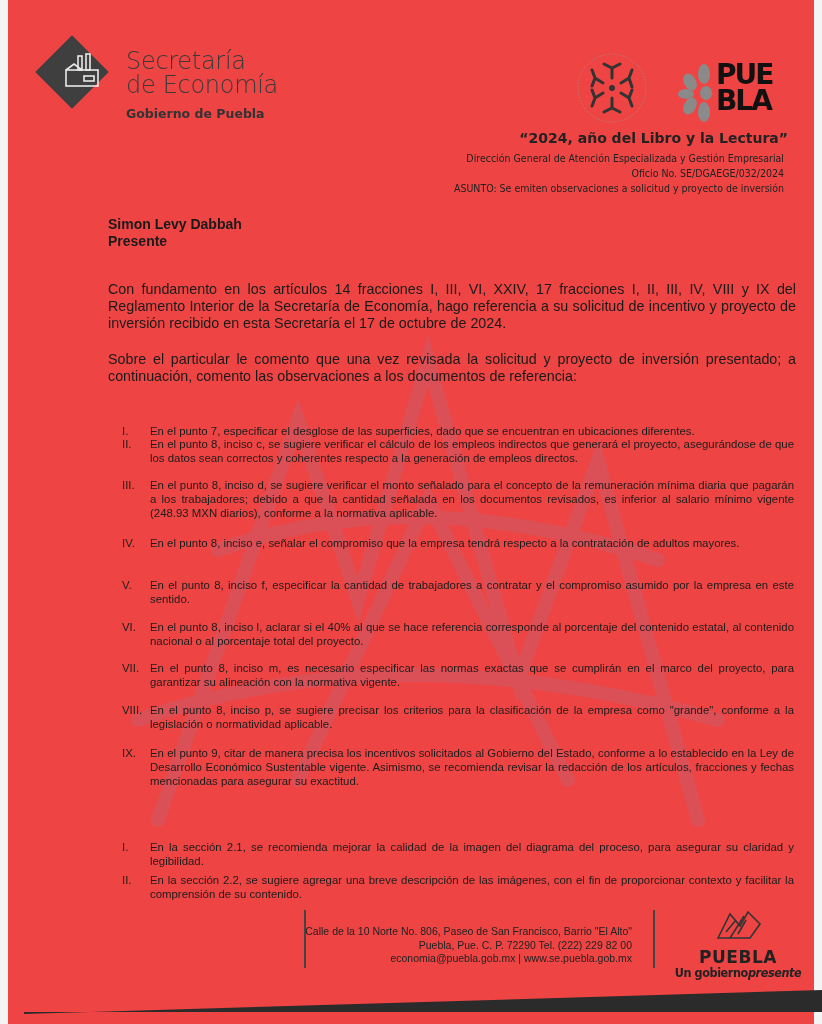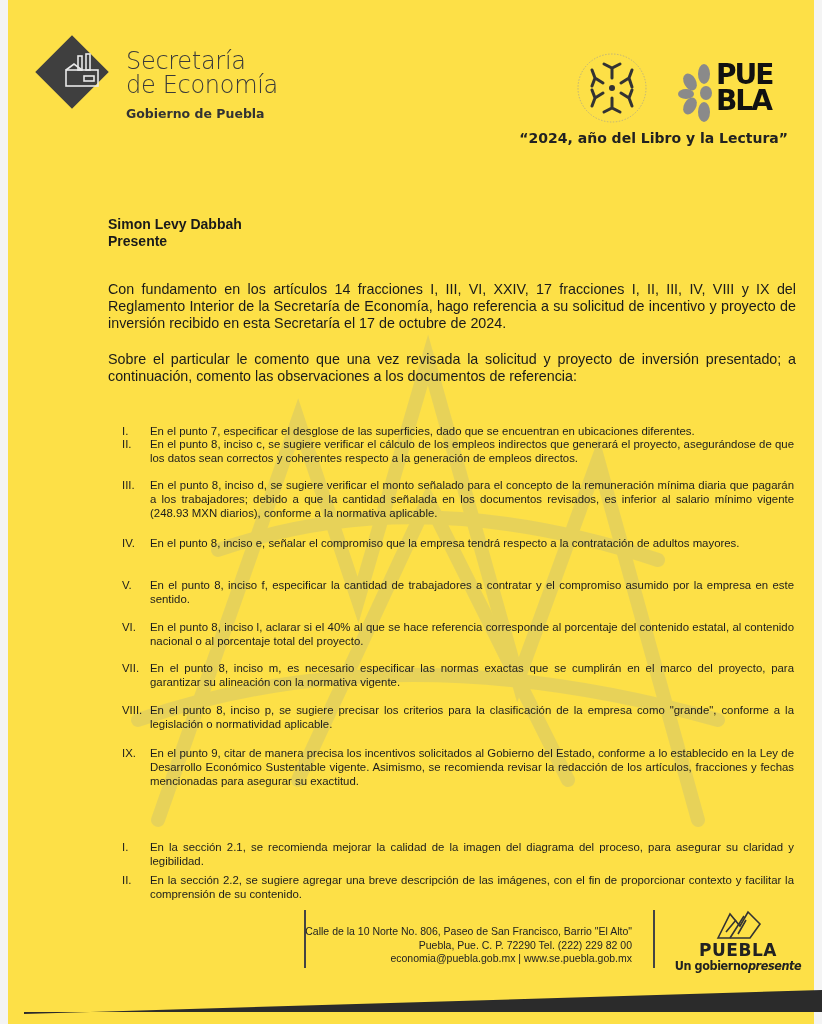--- a/index.html
+++ b/index.html
@@ -4,21 +4,21 @@
 <style>
   html, body { margin: 0; padding: 0; }
   body {
     width: 822px; height: 1024px; overflow: hidden; position: relative;
     background: #f4f4f4;
     font-family: "Liberation Sans Narrow", "Liberation Sans", sans-serif;
     color: #1c1c1c;
   }
   .page {
     position: absolute; left: 8px; top: 0; width: 806px; height: 1024px;
-    background: #fde047;
+    background: #ef4444;
   }
   .watermark {
     position: absolute; left: 90px; top: 300px; width: 640px; height: 560px;
     opacity: 0.16; pointer-events: none;
   }
   
   .logo-se { position: absolute; left: 38px; top: 40px; }
   .diamond {
     position: absolute; left: 0; top: 6px; width: 52px; height: 52px;
     background: #3f3f3f; transform: rotate(45deg);
@@ -74,21 +74,21 @@
   .footer-rule-l { position: absolute; left: 296px; top: 910px; width: 1.5px; height: 58px; background: #444; }
   .footer-rule-r { position: absolute; left: 645px; top: 910px; width: 1.5px; height: 58px; background: #444; }
   .footer-addr {
     position: absolute; right: 182px; top: 925px; text-align: right; font-size: 10.5px; line-height: 13.5px;
     color: #222; white-space: nowrap;
   }
   .footer-logo { position: absolute; left: 655px; top: 908px; width: 150px; height: 72px; text-align: center; }
   .footer-logo-icon { width: 56px; height: 34px; display: block; margin: 0 auto; }
   .footer-puebla {
     font-family: "DejaVu Sans", sans-serif; font-weight: 900; font-size: 17px; line-height: 17px; color: #222;
-    letter-spacing: 0.5px; margin-top: 0;
+    letter-spacing: 0.5px; margin-top: 7px;
   }
   .footer-slogan { font-family: "DejaVu Sans Condensed", "DejaVu Sans", sans-serif; font-size: 12.5px; font-weight: bold; line-height: 14px; color: #222; letter-spacing: -0.4px;}
   .footer-slogan i { font-style: italic; font-weight: 900; }
   .footer-band { position: absolute; left: 0; top: 984px; width: 822px; height: 40px; }
 </style>
 </head>
 <body>
 
 <div class="page">
 
@@ -143,20 +143,25 @@
         <ellipse cx="28" cy="29" rx="6" ry="7"></ellipse>
       </g>
     </svg>
     <div class="puebla-word">
       <div>PUE</div>
       <div>BLA</div>
     </div>
   </div>
 
   <div class="motto">“2024, año del Libro y la Lectura”</div>
+  <div class="meta">
+    <div>Dirección General de Atención Especializada y Gestión Empresarial</div>
+    <div>Oficio No. SE/DGAEGE/032/2024</div>
+    <div>ASUNTO: Se emiten observaciones a solicitud y proyecto de inversión</div>
+  </div>
 
   <div class="addressee">
     <div>Simon Levy Dabbah</div>
     <div>Presente</div>
   </div>
 
   <div class="body-text p1">Con fundamento en los artículos 14 fracciones I, III, VI, XXIV, 17 fracciones I, II, III, IV, VIII y IX del Reglamento Interior de la Secretaría de Economía, hago referencia a su solicitud de incentivo y proyecto de inversión recibido en esta Secretaría el 17 de octubre de 2024.</div>
   <div class="body-text p2">Sobre el particular le comento que una vez revisada la solicitud y proyecto de inversión presentado; a continuación, comento las observaciones a los documentos de referencia:</div>
 
   <div class="obs-list" style="top:424px">

